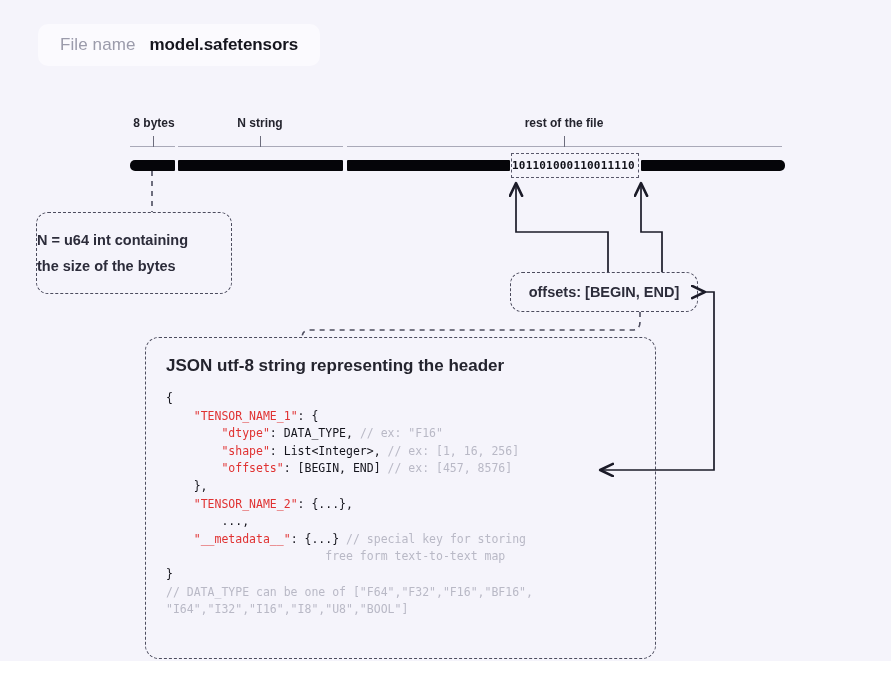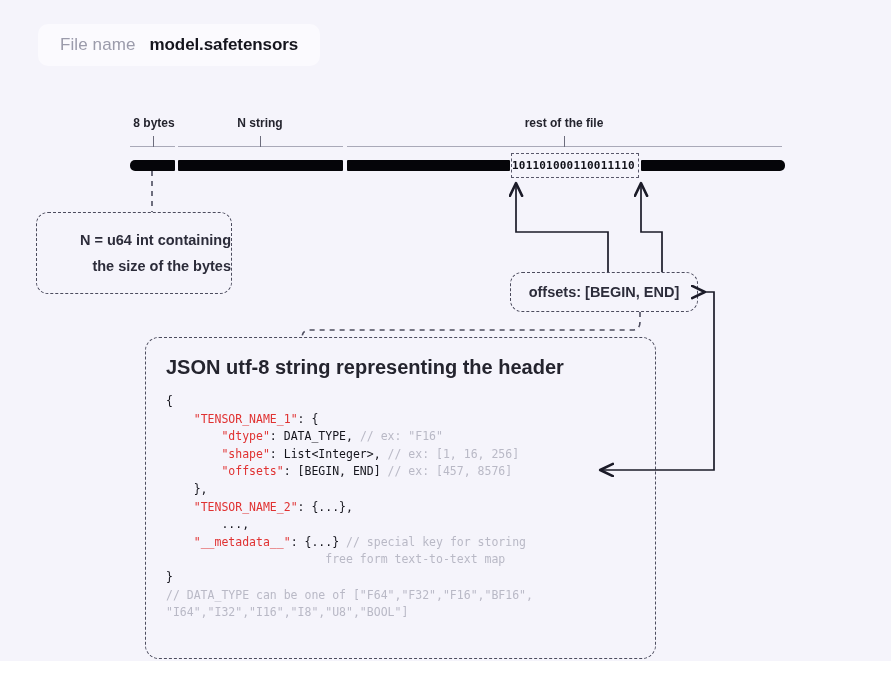--- a/index.html
+++ b/index.html
@@ -49,39 +49,39 @@
   }
 
   
   .callout{
     position:absolute; box-sizing:border-box;
     border:1.6px dashed #4c4c5e; border-radius:12px;
     background:#f5f4fb;
   }
   .callout-n{
     left:36px; top:212px; width:196px; height:82px;
-    display:flex; flex-direction:column; align-items:flex-end; justify-content:center;
+    display:flex; flex-direction:column; align-items:flex-start; justify-content:center;
     gap:10px;
   }
   .callout-n div{ font-size:14.5px; font-weight:700; color:#2c2c3a; white-space:nowrap;}
   .callout-offsets{
     left:510px; top:272px; width:188px; height:40px;
     display:flex; align-items:center; justify-content:center;
   }
   .callout-offsets span{ font-size:14.5px; font-weight:600; color:#2c2c3a; white-space:nowrap;}
 
   
   .json-box{
     position:absolute; left:145px; top:337px; width:511px; height:322px;
     box-sizing:border-box;
     border:1.6px dashed #4c4c5e; border-radius:14px;
     background:#f5f4fb;
     padding:18px 0 0 20px;
   }
-  .json-title{ font-size:20px; font-weight:700; color:#24242e; margin-bottom:14px;}
+  .json-title{ font-size:17px; font-weight:700; color:#24242e; margin-bottom:14px;}
   .code{
     font-family:"DejaVu Sans Mono", monospace;
     font-size:11.5px; line-height:17.6px;
     color:#15151d; white-space:pre;
   }
   .code .k{ color:#e03232; }
   .code .c{ color:#b9b9c6; }
 
   
   svg.conn{ position:absolute; inset:0; width:891px; height:677px; pointer-events:none; }

